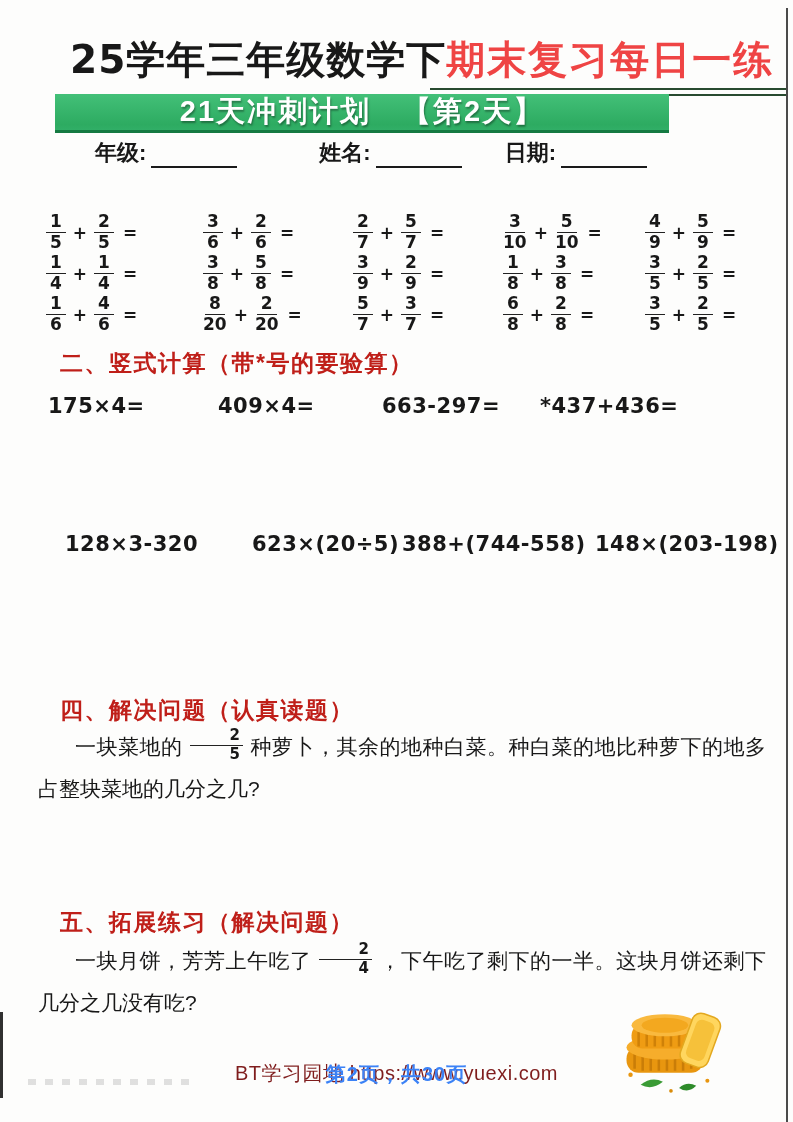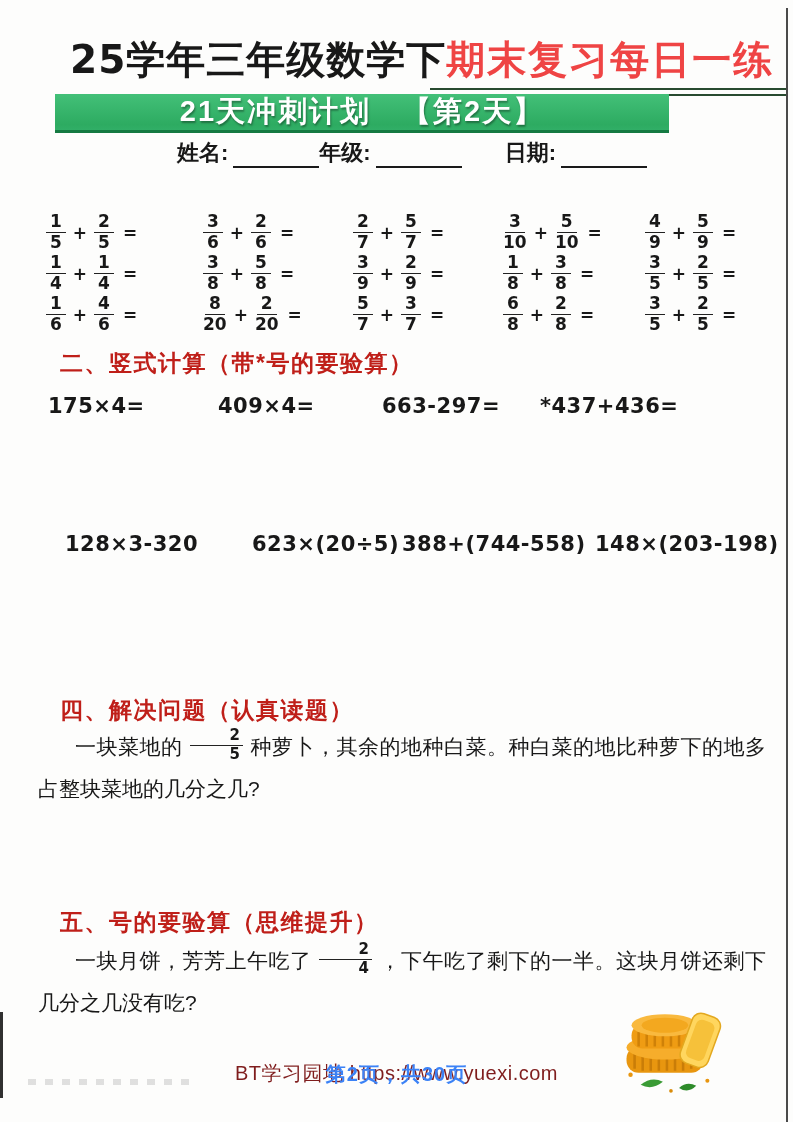--- a/index.html
+++ b/index.html
@@ -113,26 +113,26 @@
   <div class="title">
     <span>25学年三年级数学下</span><span class="red">期末复习每日一练</span>
   </div>
   <div class="title-underline"></div>
 
   <div class="banner">
     <span>21天冲刺计划　【第2天】</span>
   </div>
 
   <div class="form-row">
+    <div class="form-group g1">
+      <span>年级:</span>
+      <span class="blank"></span>
+    </div>
     <div class="form-group g2">
       <span>姓名:</span>
-      <span class="blank"></span>
-    </div>
-    <div class="form-group g1">
-      <span>年级:</span>
       <span class="blank"></span>
     </div>
     <div class="form-group g3">
       <span>日期:</span>
       <span class="blank"></span>
     </div>
   </div>
 
   <div class="oral-grid">
       <div class="oral-cell">
@@ -333,21 +333,21 @@
     </div>
 
   <div class="section-heading" style="top:695px;">四、解决问题（认真读题）</div>
   <div class="word-text w1">
     <span>一块菜地的</span><span class="inline-frac">
         <span class="num">2</span>
         <span class="den">5</span>
       </span><span>种萝卜，其余的地种白菜。种白菜的地比种萝下的地多占整块菜地的几分之几?</span>
   </div>
 
-  <div class="section-heading" style="top:907px;">五、号的要验算（思维提升）</div>
+  <div class="section-heading" style="top:907px;">五、拓展练习（解决问题）</div>
   <div class="word-text w2">
     <span>一块月饼，芳芳上午吃了</span><span class="inline-frac">
         <span class="num">2</span>
         <span class="den">4</span>
       </span><span>，下午吃了剩下的一半。这块月饼还剩下几分之几没有吃?</span>
   </div>
 
   <div class="footer">
     <span class="watermark">BT学习园地 https://www.yuexi.com</span>
     <span class="page-info">第2页，共30页</span>

